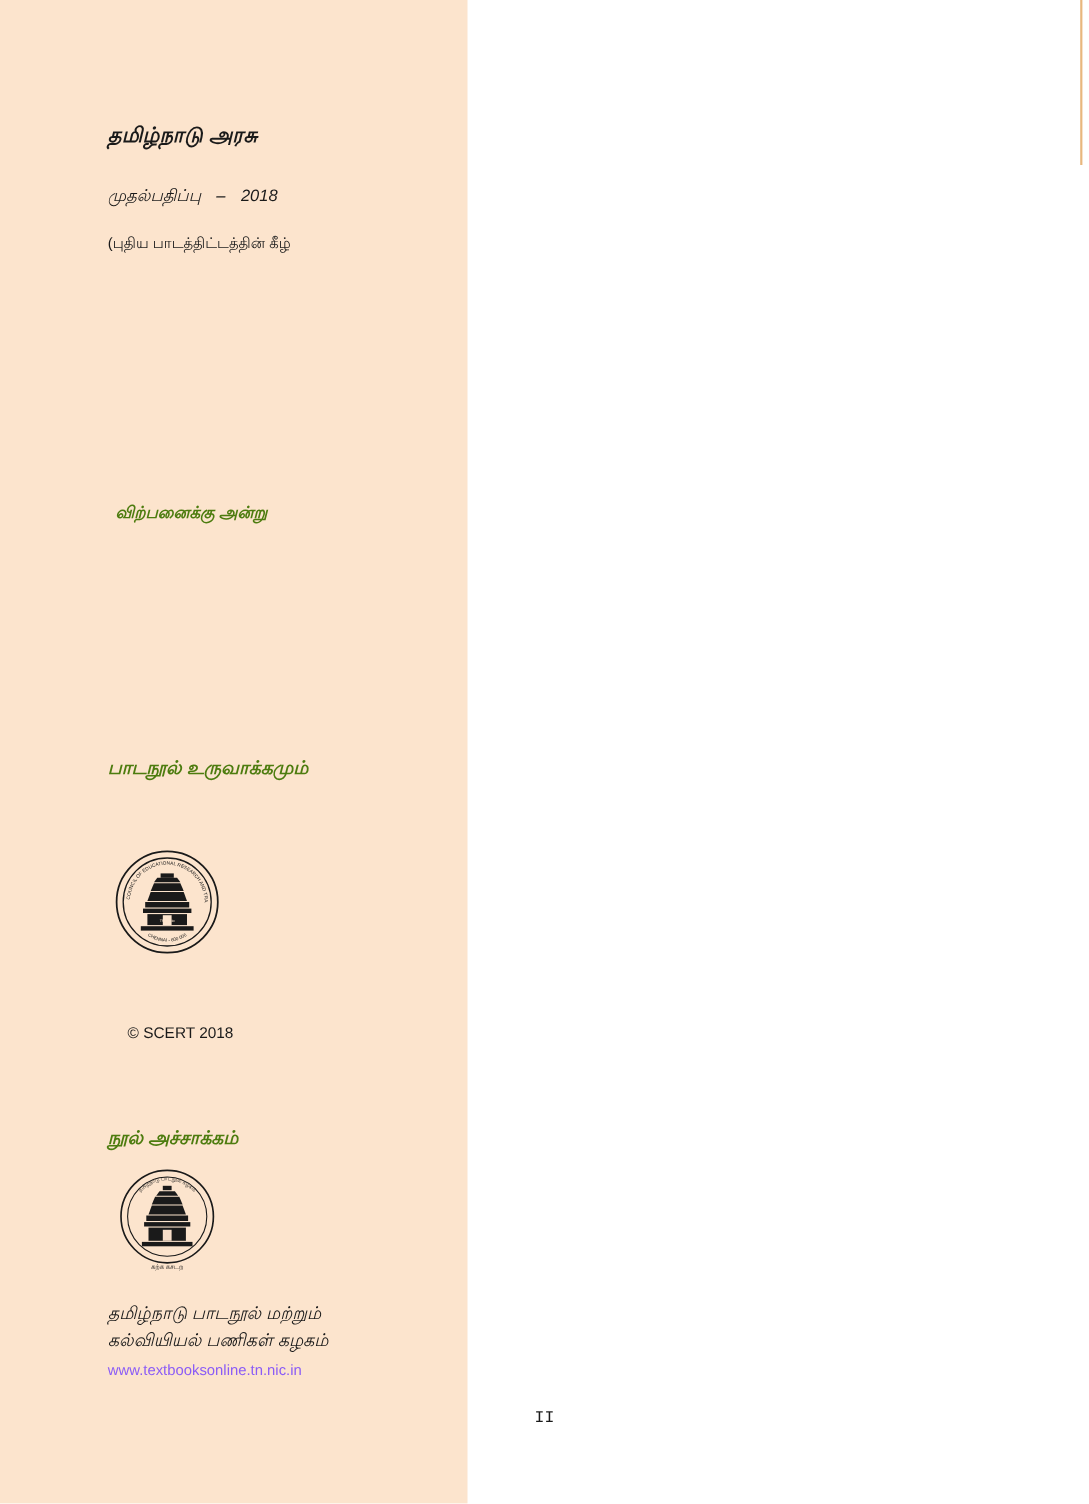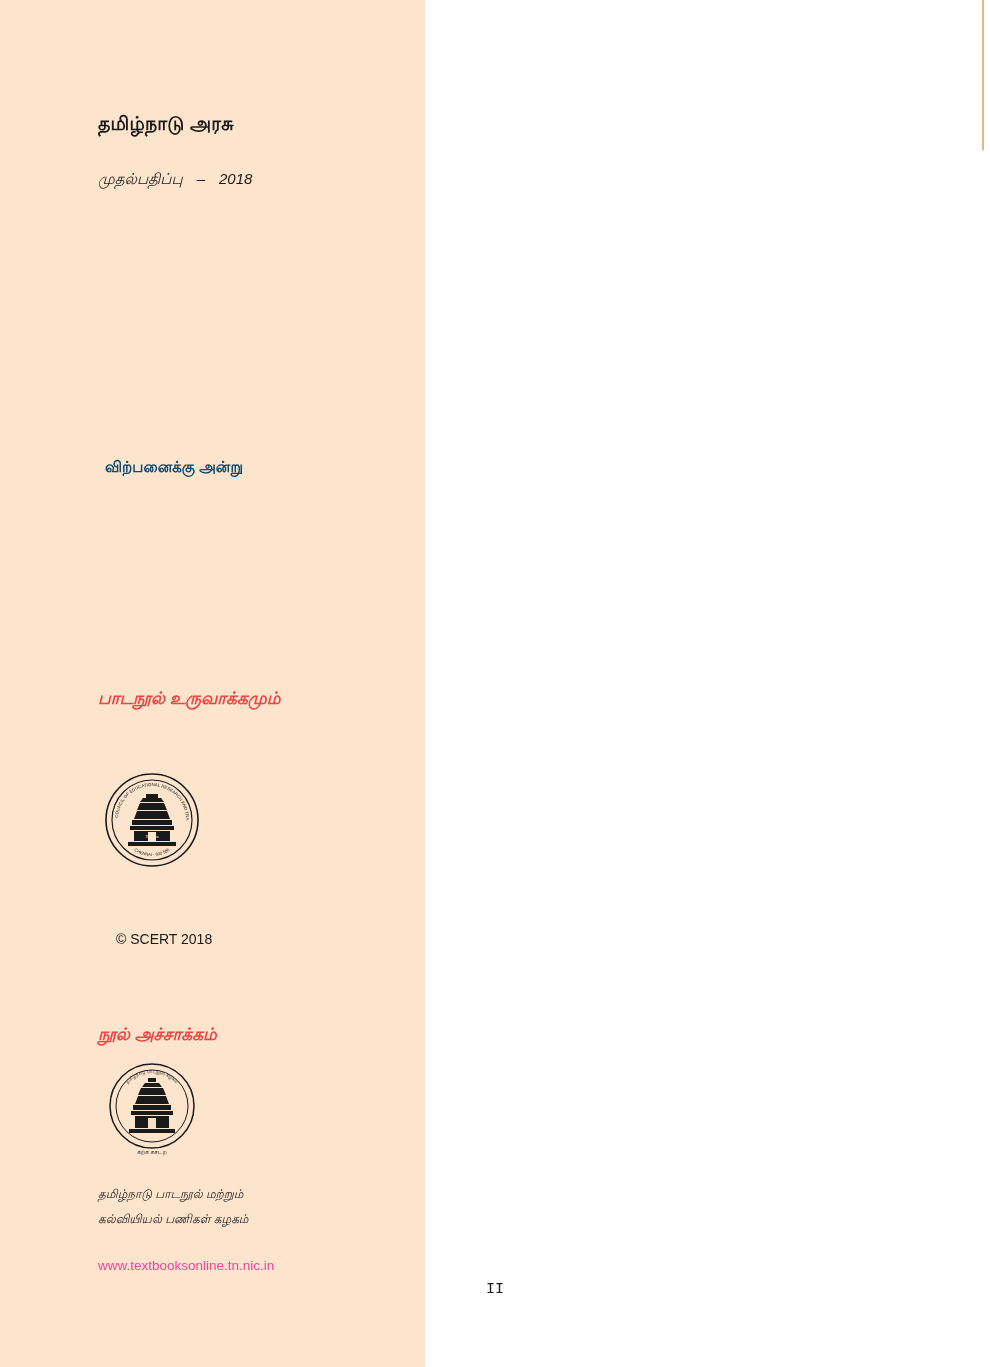--- a/index.html
+++ b/index.html
@@ -32,20 +32,21 @@
     width: 2px;
     height: 150px;
     background: #e8b77e;
   }
   .gov-title {
     position: absolute;
     left: 98px;
     top: 113px;
     font-size: 19px;
     font-weight: bold;
+    font-style: italic;
     color: #1a1a1a;
     letter-spacing: 0.2px;
   }
   .edition-row {
     position: absolute;
     left: 98px;
     top: 170px;
     font-size: 15px;
     font-style: italic;
     color: #1a1a1a;
@@ -66,28 +67,29 @@
     line-height: 26px;
     color: #1a1a1a;
     width: 250px;
   }
   .not-for-sale {
     position: absolute;
     left: 105px;
     top: 458px;
     font-size: 15px;
     font-weight: bold;
-    color: #0c4a6e;
+    font-style: italic;
+    color: #4d7c0f;
   }
   .section-title {
     position: absolute;
     font-size: 17px;
     font-weight: bold;
     font-style: italic;
-    color: #ef4444;
+    color: #4d7c0f;
     line-height: 30px;
     width: 300px;
   }
   .st-1 { left: 98px; top: 684px; }
   .st-2 { left: 98px; top: 1020px; }
 
   .logo-wrap-1 {
     position: absolute;
     left: 104px;
     top: 772px;
@@ -112,34 +114,33 @@
     left: 116px;
     top: 931px;
     font-size: 14px;
     color: #1a1a1a;
     font-style: normal;
   }
   .org-text-2 {
     position: absolute;
     left: 98px;
     top: 1182px;
-    font-size: 12px;
+    font-size: 16px;
     line-height: 25px;
     font-style: italic;
     color: #1a1a1a;
     width: 290px;
   }
   .website {
     position: absolute;
     left: 98px;
     top: 1238px;
     font-size: 13.5px;
-    color: #ec4899;
+    color: #8b5cf6;
     font-style: normal;
-    margin-top: 20px;
   }
   .page-number {
     position: absolute;
     left: 486px;
     top: 1281px;
     font-size: 15px;
     color: #1a1a1a;
     font-family: Liberation Mono, monospace;
   }
   .line { display: block; }
@@ -152,20 +153,21 @@
   <div class="left-panel"></div>
   <div class="right-rule"></div>
 
   <div class="gov-title">தமிழ்நாடு அரசு</div>
 
   <div class="edition-row">
     <span>முதல்பதிப்பு</span><span class="dash">–</span><span class="year">2018</span>
   </div>
 
   <div class="note">
+    <span class="line">(புதிய பாடத்திட்டத்தின் கீழ்</span>
   </div>
 
   <div class="not-for-sale">விற்பனைக்கு அன்று</div>
 
   <div class="section-title st-1">
     <span class="line">பாடநூல் உருவாக்கமும்</span>
   </div>
 
   <div class="logo-wrap-1">
     <svg width="96" height="96" viewBox="0 0 96 96" aria-hidden="true">

